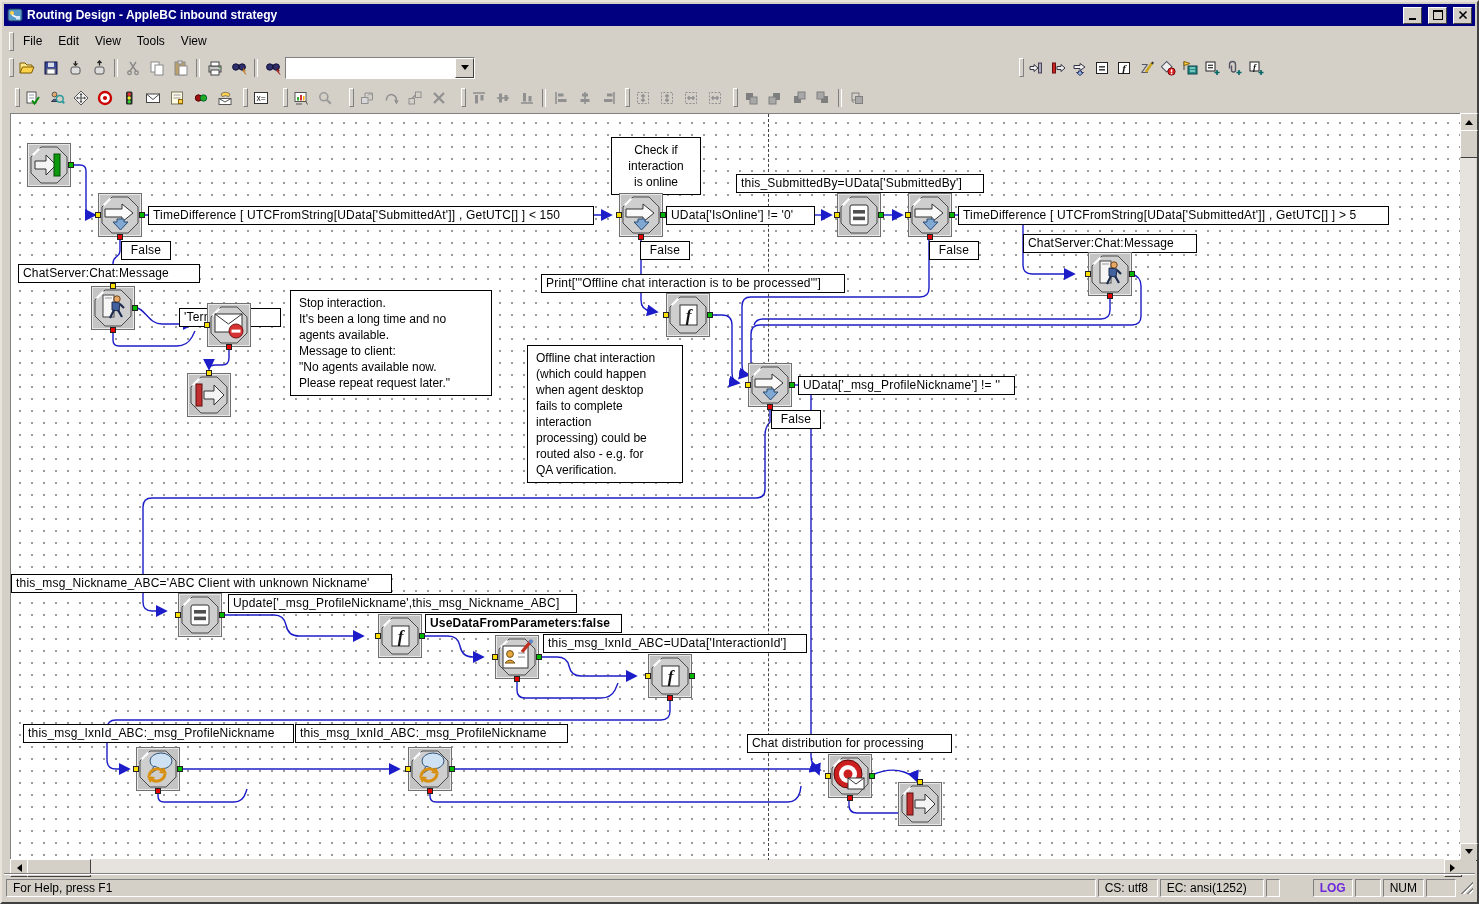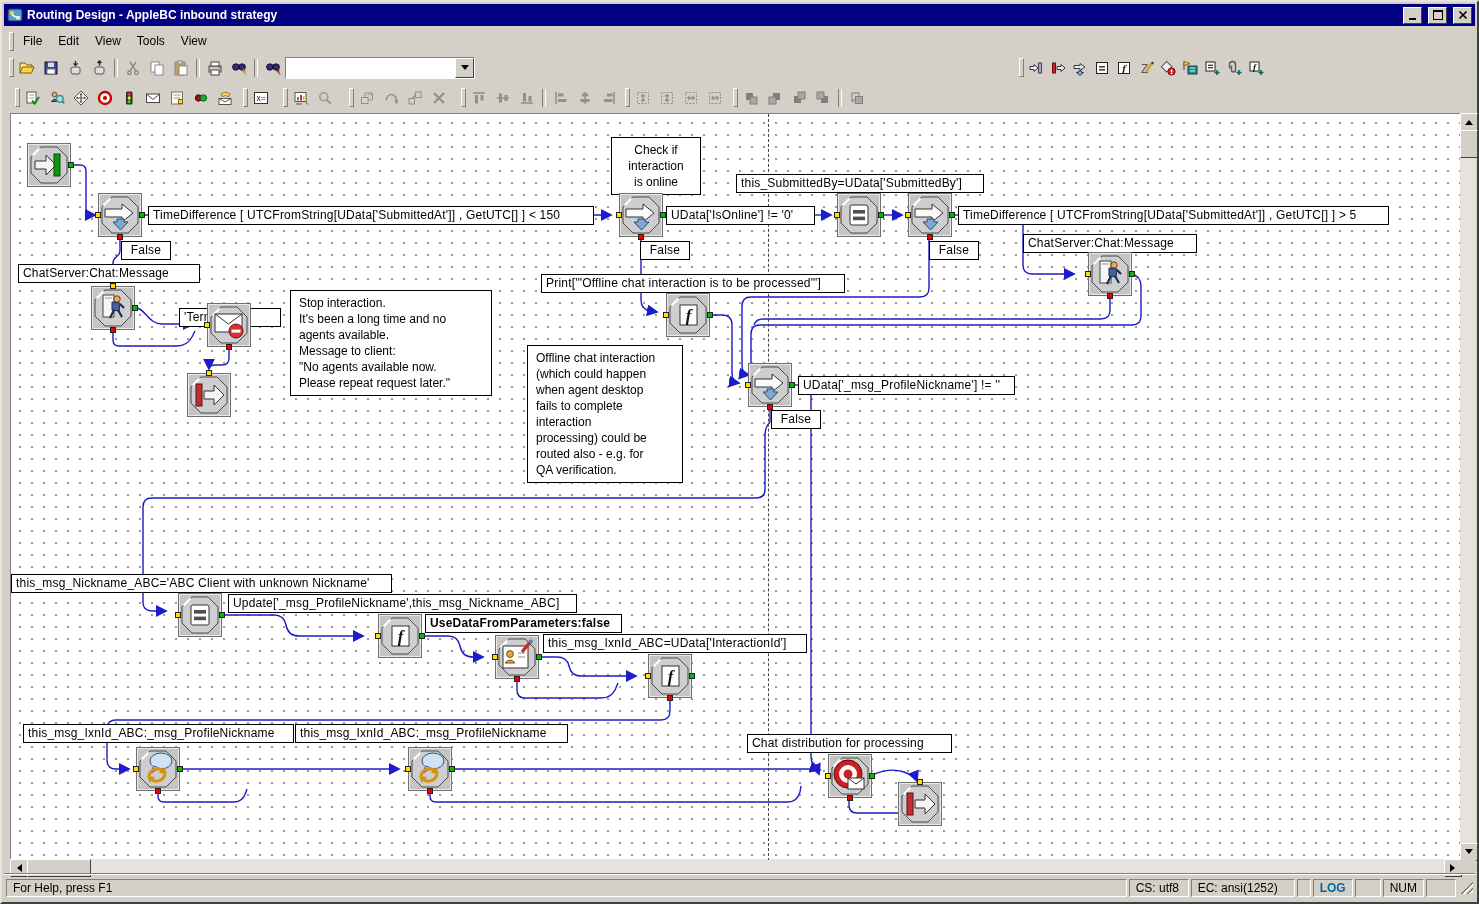--- a/index.html
+++ b/index.html
@@ -60,21 +60,21 @@
   .tri.down{border-top:5px solid #000;margin-bottom:-3px;}
   .tri.left{border-right:5px solid #000;margin-left:-3px;}
   .tri.right{border-left:5px solid #000;margin-right:-3px;}
   .corner{position:absolute;left:1458px;top:857px;width:16px;height:16px;background:#d4d0c8;}
   
   .statusbar{position:absolute;left:2px;right:2px;bottom:2px;height:23px;display:flex;align-items:center;
              gap:2px;padding:2px 2px 1px 2px;border-top:1px solid #808080;box-shadow:inset 0 1px 0 #fff;}
   .sp{height:18px;line-height:17px;border:1px solid;border-color:#808080 #fff #fff #808080;padding:0 6px;
       white-space:nowrap;box-sizing:border-box;}
   .sp.msg{flex:1;}
-  .sp.red{color:#0369a1;font-weight:bold;}
+  .sp.red{color:#6d28d9;font-weight:bold;margin-left:31px;}
   .gripper{width:13px;height:13px;margin-left:2px;
      background:linear-gradient(135deg,transparent 50%,#808080 50%,#808080 58%,#fff 58%,#fff 66%,transparent 66%,transparent 74%,#808080 74%,#808080 82%,#fff 82%,#fff 90%,transparent 90%);}
 </style>
 </head>
 <body>
 
 <svg width="0" height="0" style="position:absolute">
 <defs>
   <symbol id="n-base" viewBox="0 0 44 44">
     <rect x="0.5" y="0.5" width="43" height="43" fill="#c4c4c4" stroke="#6f6f6f"></rect>

